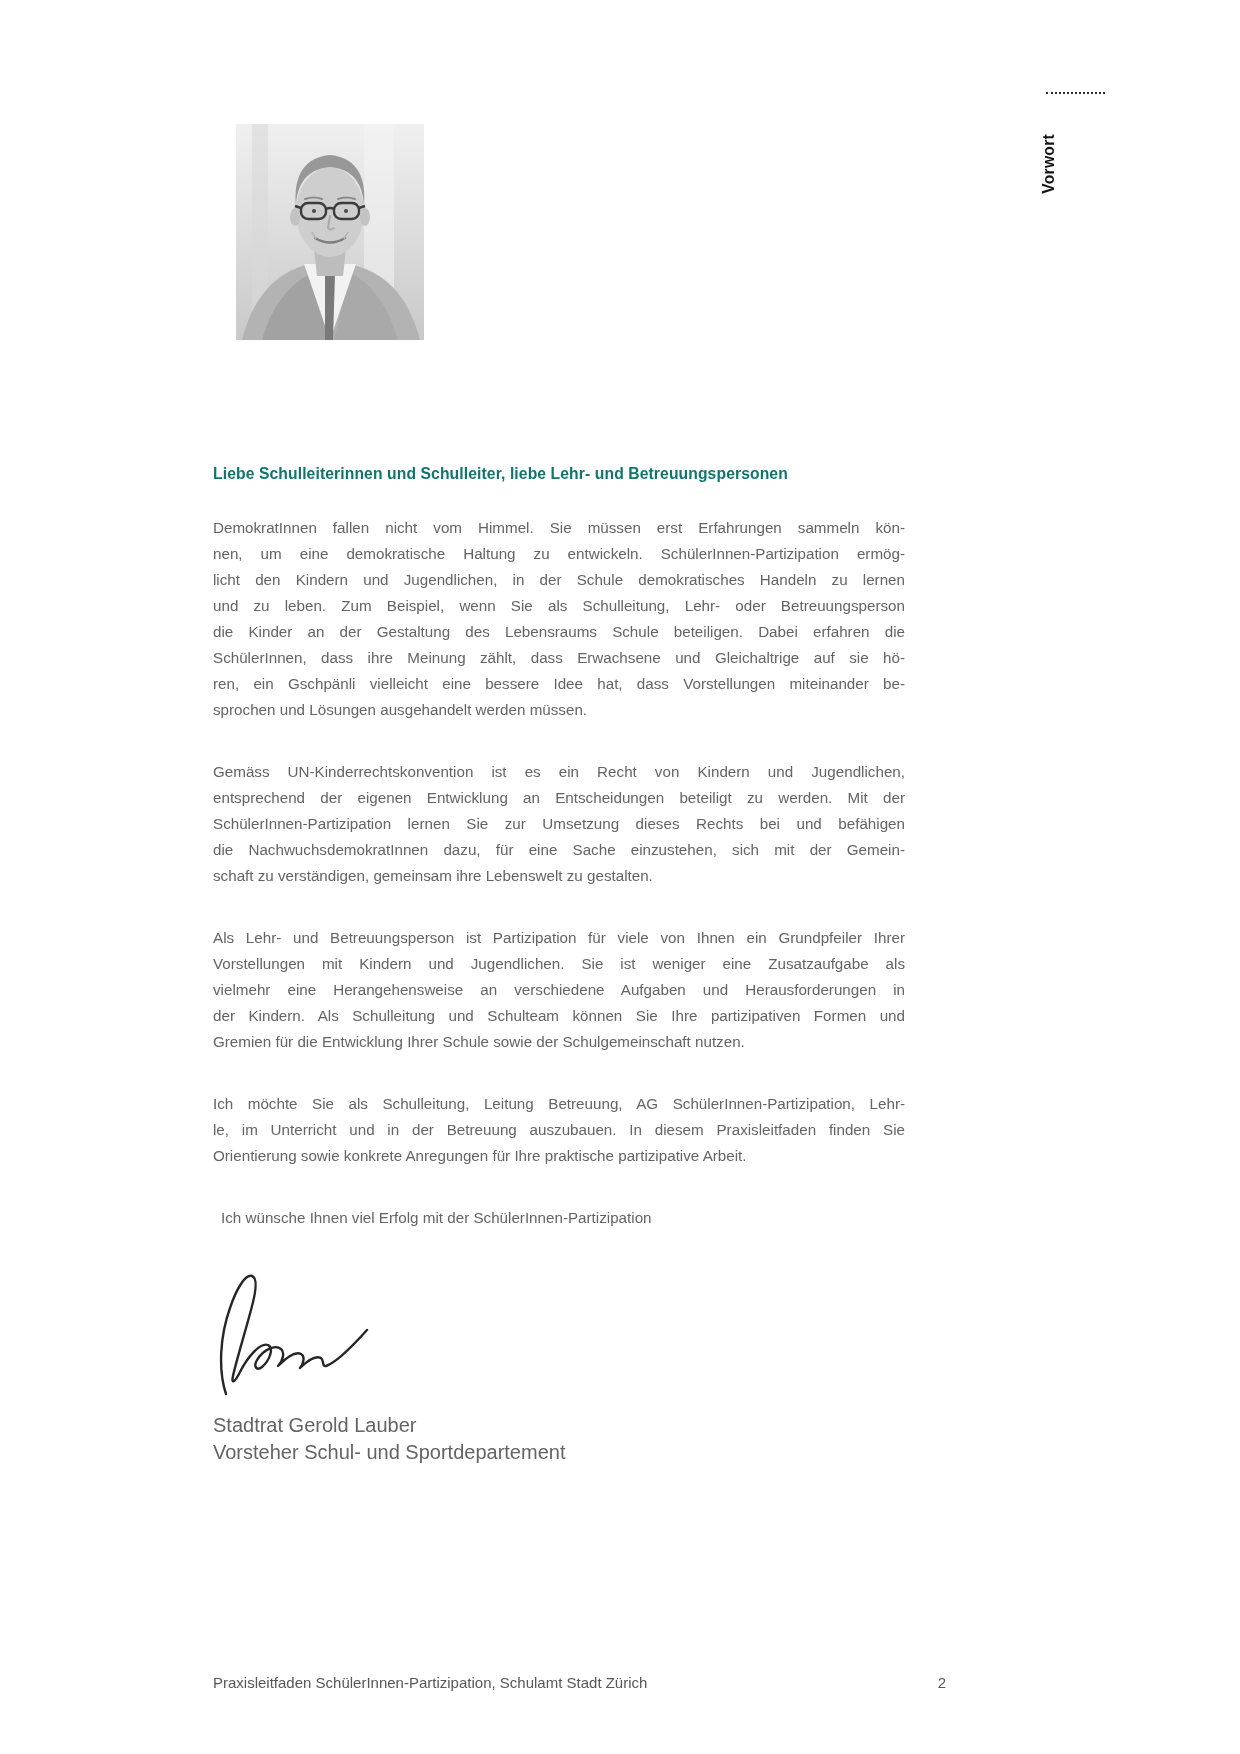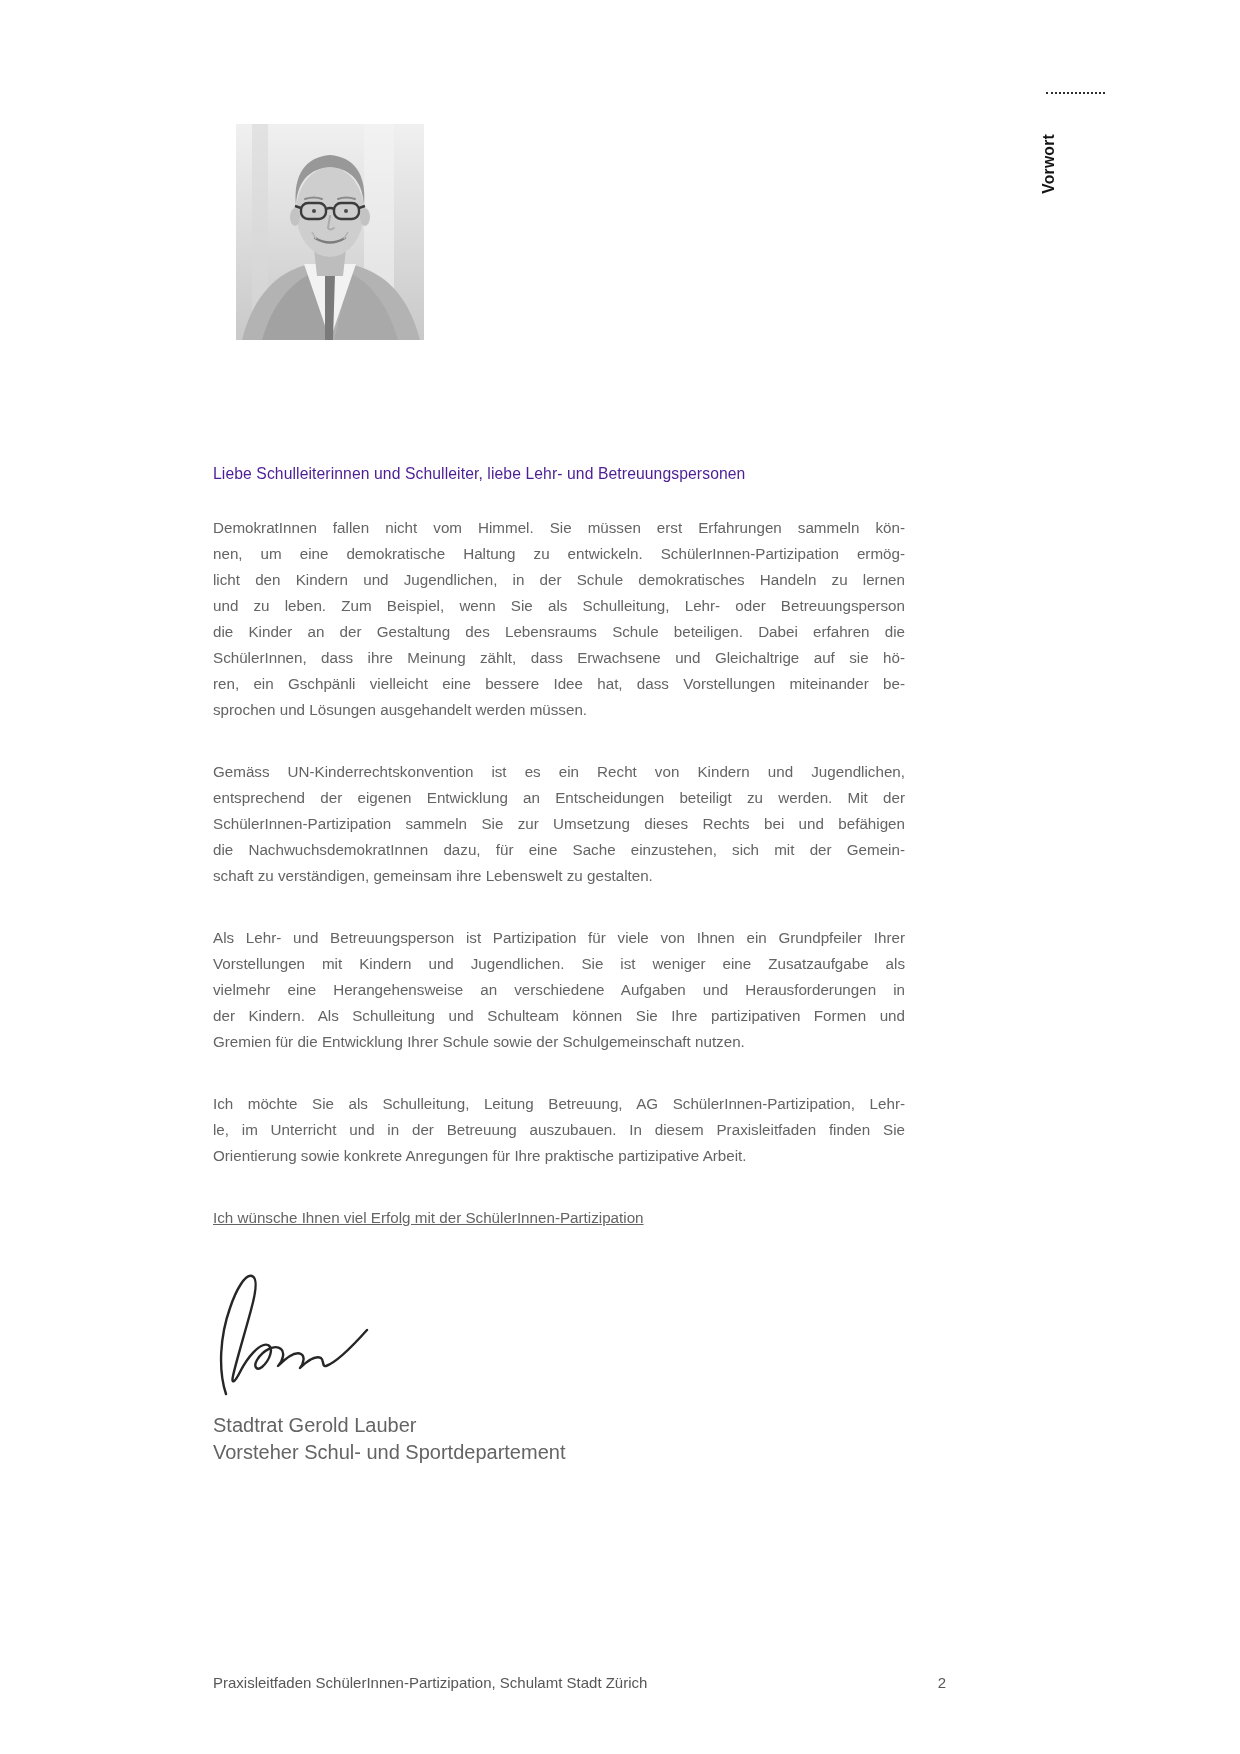--- a/index.html
+++ b/index.html
@@ -26,27 +26,27 @@
   
   .photo{position:absolute;left:236px;top:124px;width:188px;height:216px;}
   .photo svg{display:block;width:100%;height:100%;}
 
   
   .content{
     position:absolute;left:213px;top:463px;width:692px;
     color:#646464;font-size:15.2px;
   }
   .head{
-    font-size:15.7px;font-weight:normal;color:#4c1d95;
+    font-size:15.7px;font-weight:bold;color:#0f766e;
     margin:0 0 31px 0;line-height:21px;letter-spacing:.1px;
   }
   .para{margin:0 0 36px 0;}
   .line{line-height:26px;text-align:justify;text-align-last:justify;}
   .line.end{text-align-last:left;}
-  .closing{line-height:26px;margin:0;text-decoration:underline;}
+  .closing{line-height:26px;margin:8px;}
 
   .signature{position:absolute;left:212px;top:1264px;width:172px;height:134px;}
   .signature svg{display:block;width:100%;height:100%;}
 
   .signer{
     position:absolute;left:213px;top:1412px;
     font-size:20px;color:#646464;line-height:26.5px;
   }
 
   .footer{
@@ -121,21 +121,21 @@
       <div class="line">und zu leben. Zum Beispiel, wenn Sie als Schulleitung, Lehr- oder Betreuungsperson</div>
       <div class="line">die Kinder an der Gestaltung des Lebensraums Schule beteiligen. Dabei erfahren die</div>
       <div class="line">SchülerInnen, dass ihre Meinung zählt, dass Erwachsene und Gleichaltrige auf sie hö-</div>
       <div class="line">ren, ein Gschpänli vielleicht eine bessere Idee hat, dass Vorstellungen miteinander be-</div>
       <div class="line end">sprochen und Lösungen ausgehandelt werden müssen.</div>
     </div>
 
     <div class="para">
       <div class="line">Gemäss UN-Kinderrechtskonvention ist es ein Recht von Kindern und Jugendlichen,</div>
       <div class="line">entsprechend der eigenen Entwicklung an Entscheidungen beteiligt zu werden. Mit der</div>
-      <div class="line">SchülerInnen-Partizipation sammeln Sie zur Umsetzung dieses Rechts bei und befähigen</div>
+      <div class="line">SchülerInnen-Partizipation lernen Sie zur Umsetzung dieses Rechts bei und befähigen</div>
       <div class="line">die NachwuchsdemokratInnen dazu, für eine Sache einzustehen, sich mit der Gemein-</div>
       <div class="line end">schaft zu verständigen, gemeinsam ihre Lebenswelt zu gestalten.</div>
     </div>
 
     <div class="para">
       <div class="line">Als Lehr- und Betreuungsperson ist Partizipation für viele von Ihnen ein Grundpfeiler Ihrer</div>
       <div class="line">Vorstellungen mit Kindern und Jugendlichen. Sie ist weniger eine Zusatzaufgabe als</div>
       <div class="line">vielmehr eine Herangehensweise an verschiedene Aufgaben und Herausforderungen in</div>
       <div class="line">der Kindern. Als Schulleitung und Schulteam können Sie Ihre partizipativen Formen und</div>
       <div class="line end">Gremien für die Entwicklung Ihrer Schule sowie der Schulgemeinschaft nutzen.</div>

